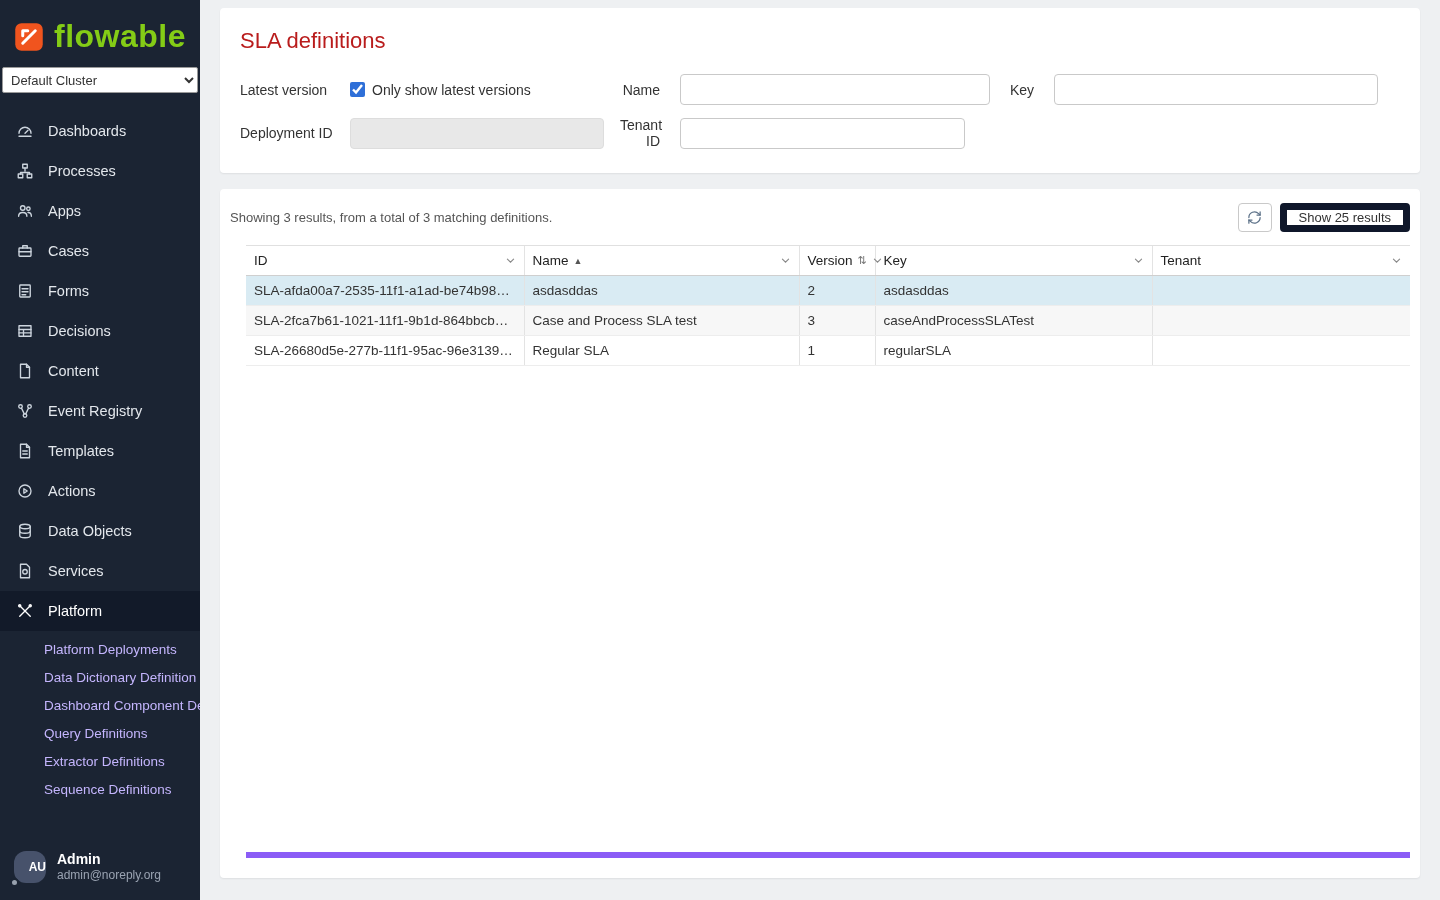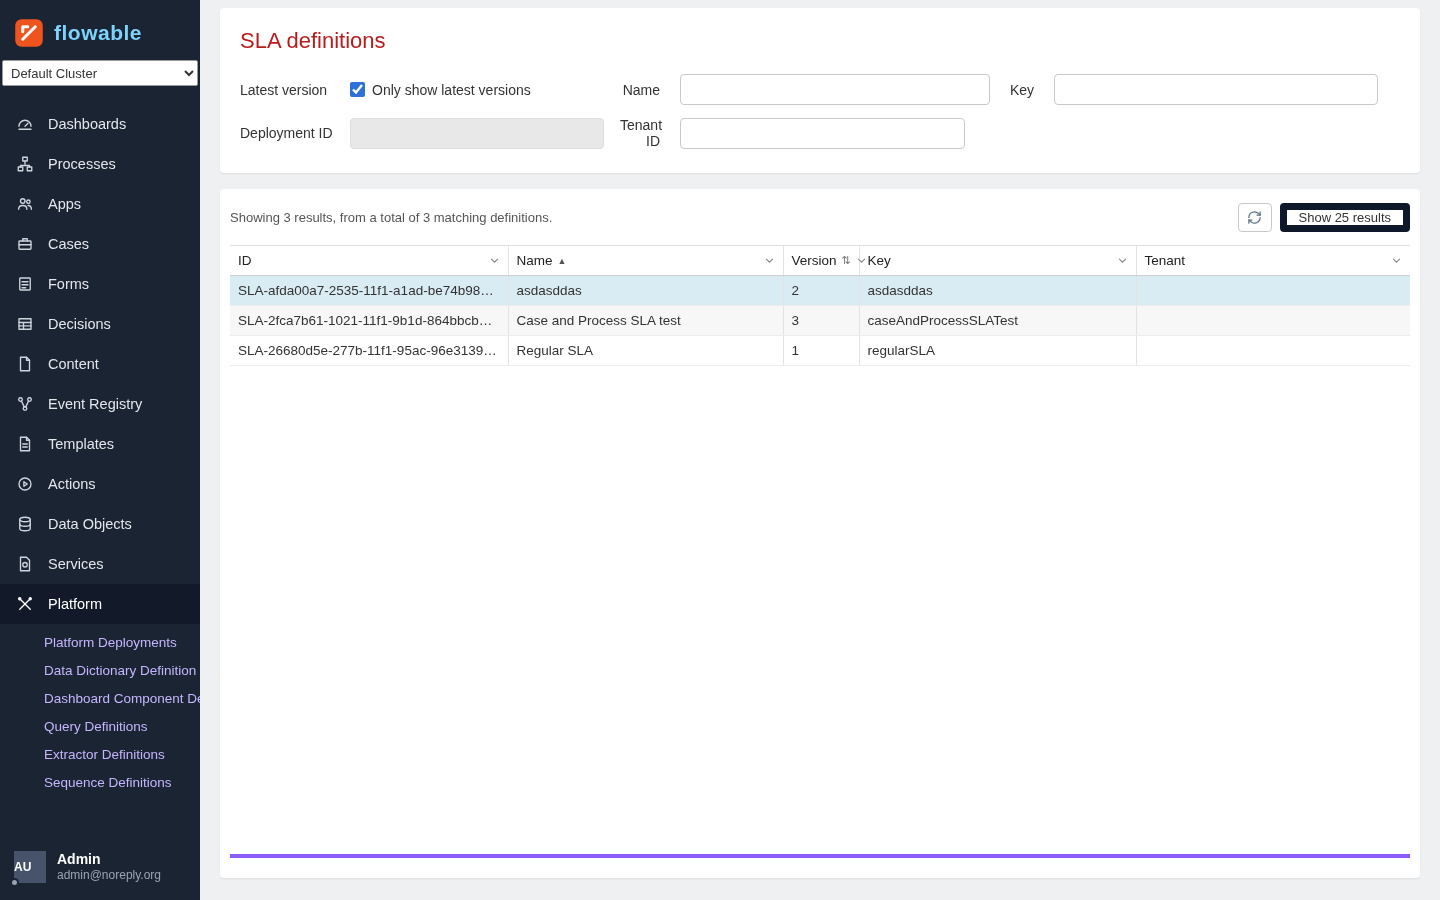--- a/index.html
+++ b/index.html
@@ -11,44 +11,44 @@
   }
 
   
   .sidebar {
     position:fixed; left:0; top:0; bottom:0; width:200px;
     background:#1b2433; color:#e7eaee;
     display:flex; flex-direction:column;
   }
   .logo-row { display:flex; align-items:center; gap:10px; padding:18px 14px 12px; }
   .logo-mark { width:30px; height:30px; flex:0 0 auto; }
-  .logo-text { font-size:21px; font-weight:bold; color:#7dd3fc; letter-spacing:.5px; }
+  .logo-text { font-size:32px; font-weight:bold; color:#84cc16; letter-spacing:.5px; }
   .cluster-select {
     width:calc(100% - 4px); margin:0 2px 8px; height:26px;
     font-size:13px; font-family:inherit; color:#333;
     border:1px solid #9a9a9a; border-radius:2px; background:#fff; padding:1px 4px;
   }
   .nav { padding-top:10px; }
   .nav-item {
     display:flex; align-items:center; gap:14px; height:40px; padding:0 16px;
     font-size:14.5px; color:#e3e7ec; cursor:pointer; white-space:nowrap;
   }
   .nav-item.active { background:#121a29; color:#fff; }
   .nav-icon { width:18px; height:18px; display:flex; color:#cdd5de; flex:0 0 auto; }
   .nav-item.active .nav-icon { color:#fff; }
   .submenu { padding-top:4px; }
   .sub-item {
     height:28px; display:flex; align-items:center; padding:0 10px 0 44px;
     font-size:13.5px; color:#c4b5fd; white-space:nowrap; overflow:hidden; cursor:pointer;
   }
   .user { margin-top:auto; display:flex; align-items:center; gap:11px; padding:12px 14px 16px; }
   .avatar {
-    position:relative; width:32px; height:32px; border-radius:0; background:#47526b;
+    position:relative; width:32px; height:32px; border-radius:12px; background:#47526b;
     color:#fff; font-size:12px; font-weight:bold;
-    display:flex; align-items:center; justify-content:flex-start; flex:0 0 auto;
+    display:flex; align-items:center; justify-content:flex-end; flex:0 0 auto;
   }
   .avatar-dot {
     position:absolute; left:-4px; bottom:-4px; width:9px; height:9px; border-radius:50%;
     background:#98a1ae; border:2px solid #1b2433;
   }
   .user-name { font-size:14px; font-weight:bold; color:#fff; line-height:1.3; }
   .user-email { font-size:12px; color:#9aa3b2; line-height:1.3; }
 
   
   .main {
@@ -81,21 +81,21 @@
   .bar-actions { margin-left:auto; display:flex; gap:8px; }
   .icon-btn {
     width:34px; height:29px; border:1px solid #c9c9c9; border-radius:4px; background:#fff;
     display:flex; align-items:center; justify-content:center; color:#5c7188; cursor:pointer;
   }
   .show-btn {
     height:29px; border:7px solid #0f172a; border-radius:4px; background:#fff;
     font-size:13px; color:#333; padding:0 12px; font-family:inherit; cursor:pointer;text-align:right;
   }
 
-  .table-wrap { flex:1; border-bottom:4px solid #8b5cf6; min-height:0; }
+  .table-wrap { flex:1; border-bottom:6px solid #8b5cf6; min-height:0;margin-left:16px; }
   table { width:100%; border-collapse:collapse; table-layout:fixed; font-size:13.5px; color:#333; }
   thead th {
     height:30px; padding:0 8px; text-align:left; font-weight:normal; color:#222;
     border-top:1px solid #e0e0e0; border-bottom:1px solid #cfcfcf; background:#fff;
   }
   th:nth-child(1){ width:278px; } th:nth-child(2){ width:275px; }
   th:nth-child(3){ width:76px; }  th:nth-child(4){ width:277px; }
   th + th, td + td { border-left:1px solid #e3e3e3; }
   .th-inner { display:flex; align-items:center; gap:5px; }
   .th-caret { margin-left:auto; color:#888; display:flex; cursor:pointer; }

